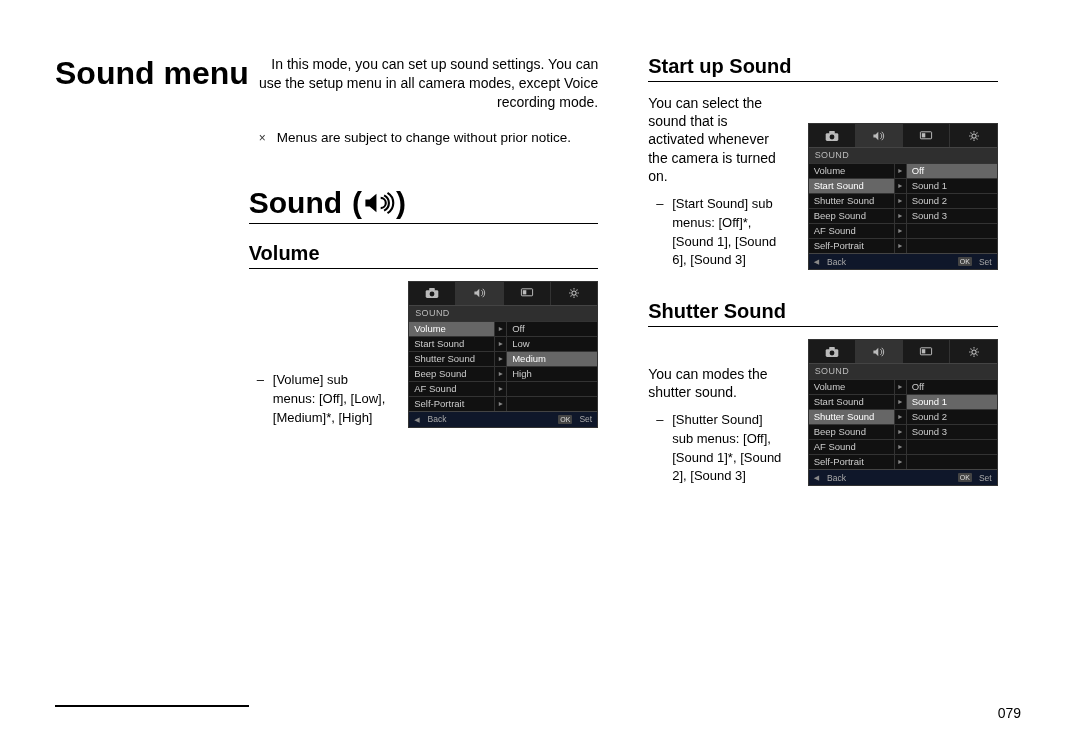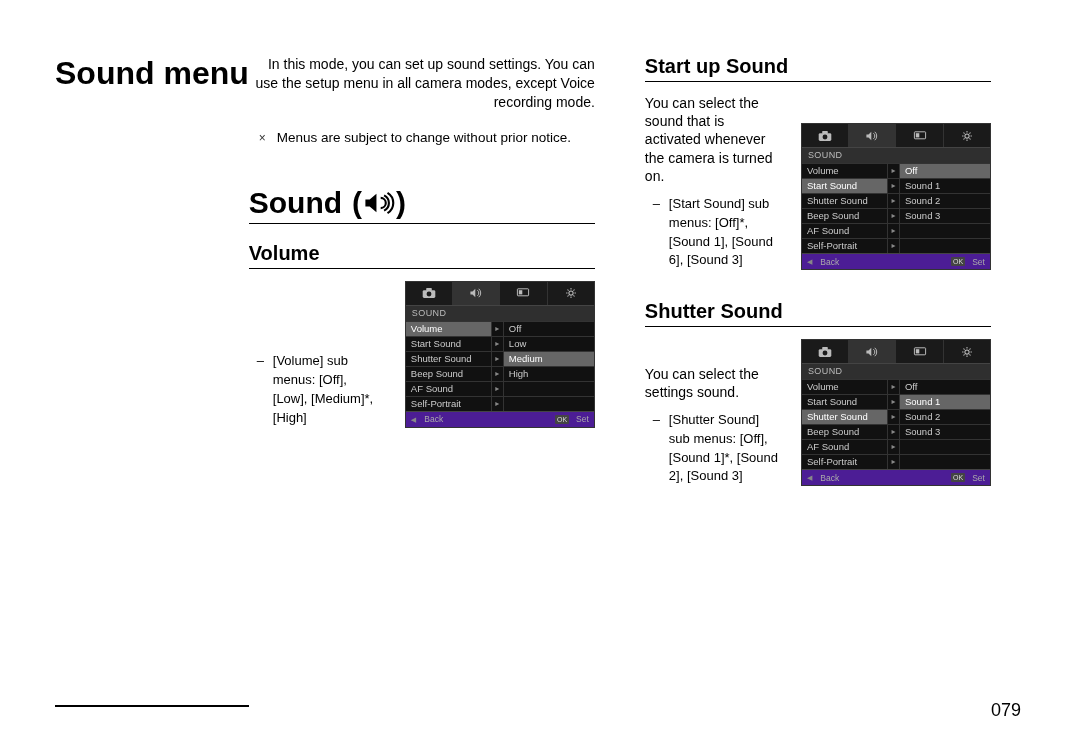--- a/index.html
+++ b/index.html
@@ -15,40 +15,40 @@
   .note-list li.square::before { content: "\25A0"; font-size: 9px; top: 5px; }
   .note-list li.exmark::before { content: "\00D7"; font-size: 12px; top: 1px; color:#333;}
   .section-title { font-size: 30px; font-weight: bold; border-bottom: 1.5px solid #000; padding-bottom: 3px; margin: 36px 0 18px 0; display: flex; align-items: center; gap: 10px;}
   .sub-title { font-size: 20px; font-weight: bold; border-bottom: 1.5px solid #000; padding-bottom: 3px; margin: 8px 0 12px 0; }
   .subsection { display: flex; gap: 22px; align-items: flex-end; margin-bottom: 30px; }
   .subsection .text { flex: 1; }
   .desc { font-size: 14px; line-height: 1.3; margin-bottom: 10px; }
   .submenus { list-style: none; }
   .submenus li { font-size: 13px; line-height: 1.45; position: relative; padding-left: 16px; margin-left: 8px; }
   .submenus li::before { content: "\2013"; position: absolute; left: 0; top: 0; }
-  .pagenum { text-align: right; font-size: 18px; margin-top: auto; padding-right: 4px; }
+  .pagenum { text-align: right; font-size: 14px; margin-top: auto; padding-right: 4px; }
 
   
   .cam { width: 190px; background: #000; color: #ccc; font-size: 9.5px; border: 1px solid #333; line-height: 1; flex-shrink: 0; }
   .cam .tabs { display: flex; height: 24px; background: #1a1a1a; border-bottom: 1px solid #444; }
   .cam .tab { flex: 1; display: flex; align-items: center; justify-content: center; border-right: 1px solid #333; }
   .cam .tab:last-child { border-right: none; }
   .cam .tab.active { background: #333; }
   .cam .tab svg { width: 14px; height: 12px; }
   .cam .section-head { background: #2f2f2f; padding: 3px 6px; font-size: 9px; letter-spacing: 0.4px; color:#bbb;}
   .cam .rows { }
   .cam .row { display: flex; height: 15px; border-top: 1px solid #333; }
   .cam .row .label { width: 86px; padding: 2px 5px; background: #111; border-right: 1px solid #333; white-space: nowrap; overflow: hidden;}
   .cam .row .arrow-cell { width: 12px; display: flex; align-items:center; justify-content:center; background:#111; border-right:1px solid #333;}
   .cam .row .arrow-cell::after { content:"\25B8"; font-size:8px; color:#888;}
   .cam .row .opt { flex: 1; padding: 2px 5px; background: #111; white-space: nowrap; overflow:hidden;}
   .cam .row.hl .opt, .cam .row.hl-label .label { background: #666; color: #fff; }
   .cam .row.hl .label { background:#111;}
   .cam .row.hl-label .opt { background:#111;}
-  .cam .foot { display: flex; height: 16px; border-top: 1px solid #444; background: #4c1d95; align-items: center; padding: 0 5px; justify-content: space-between; }
+  .cam .foot { display: flex; height: 16px; border-top: 1px solid #444; background: #0f172a; align-items: center; padding: 0 5px; justify-content: space-between; }
   .cam .foot span { display:inline-flex; align-items:center; gap:4px; font-size:8.5px; color:#aaa;}
   .cam .foot .tri::before { content:"\25C0"; font-size:7px; margin-right:4px; color:#888;}
   .cam .foot .ok::before { content:"OK"; font-size:7px; background:#444; padding:1px 2px; border-radius:1px; margin-right:3px; color:#ddd;}
 
   .sound-glyph { display:inline-flex; align-items:center;}
   .sound-glyph svg { width: 34px; height: 26px; }
 </style>
 </head>
 <body>
 
@@ -246,21 +246,21 @@
             <div class="foot">
     <span class="tri">Back</span>
     <span class="ok">Set</span>
   </div>
           </div>
       </div>
 
       <h3 class="sub-title">Shutter Sound</h3>
       <div class="subsection">
         <div class="text">
-          <p class="desc">You can select the settings sound.</p>
+          <p class="desc">You can modes the shutter sound.</p>
           <ul class="submenus">
             <li>[Shutter Sound] sub menus: [Off], [Sound 1]*, [Sound 2], [Sound 3]</li>
           </ul>
         </div>
         <div class="cam">
             <div class="tabs">
     <div class="tab">
                 <svg viewBox="0 0 20 16">
                   <rect x="1" y="4" width="18" height="11" rx="2" fill="#bbb"></rect>
                   <rect x="6" y="1" width="8" height="4" rx="1" fill="#bbb"></rect>

